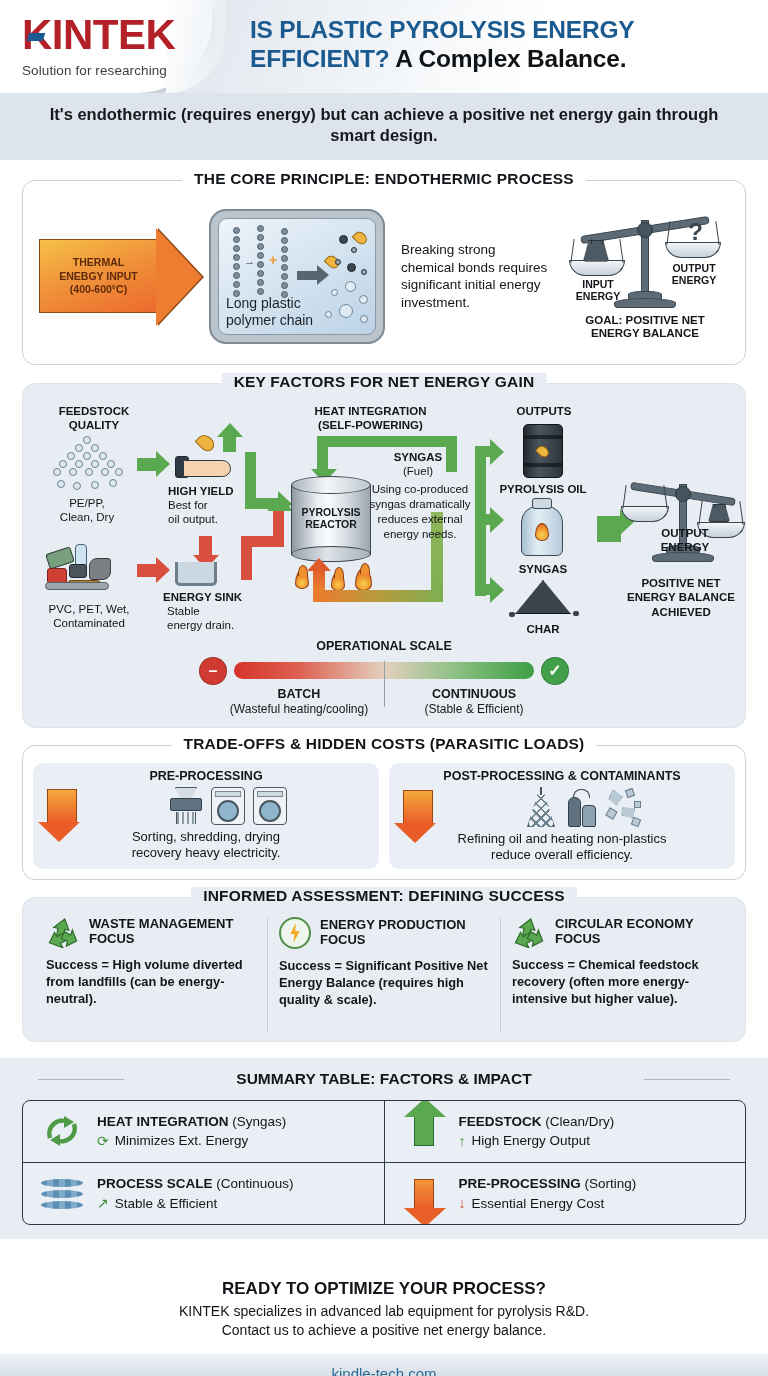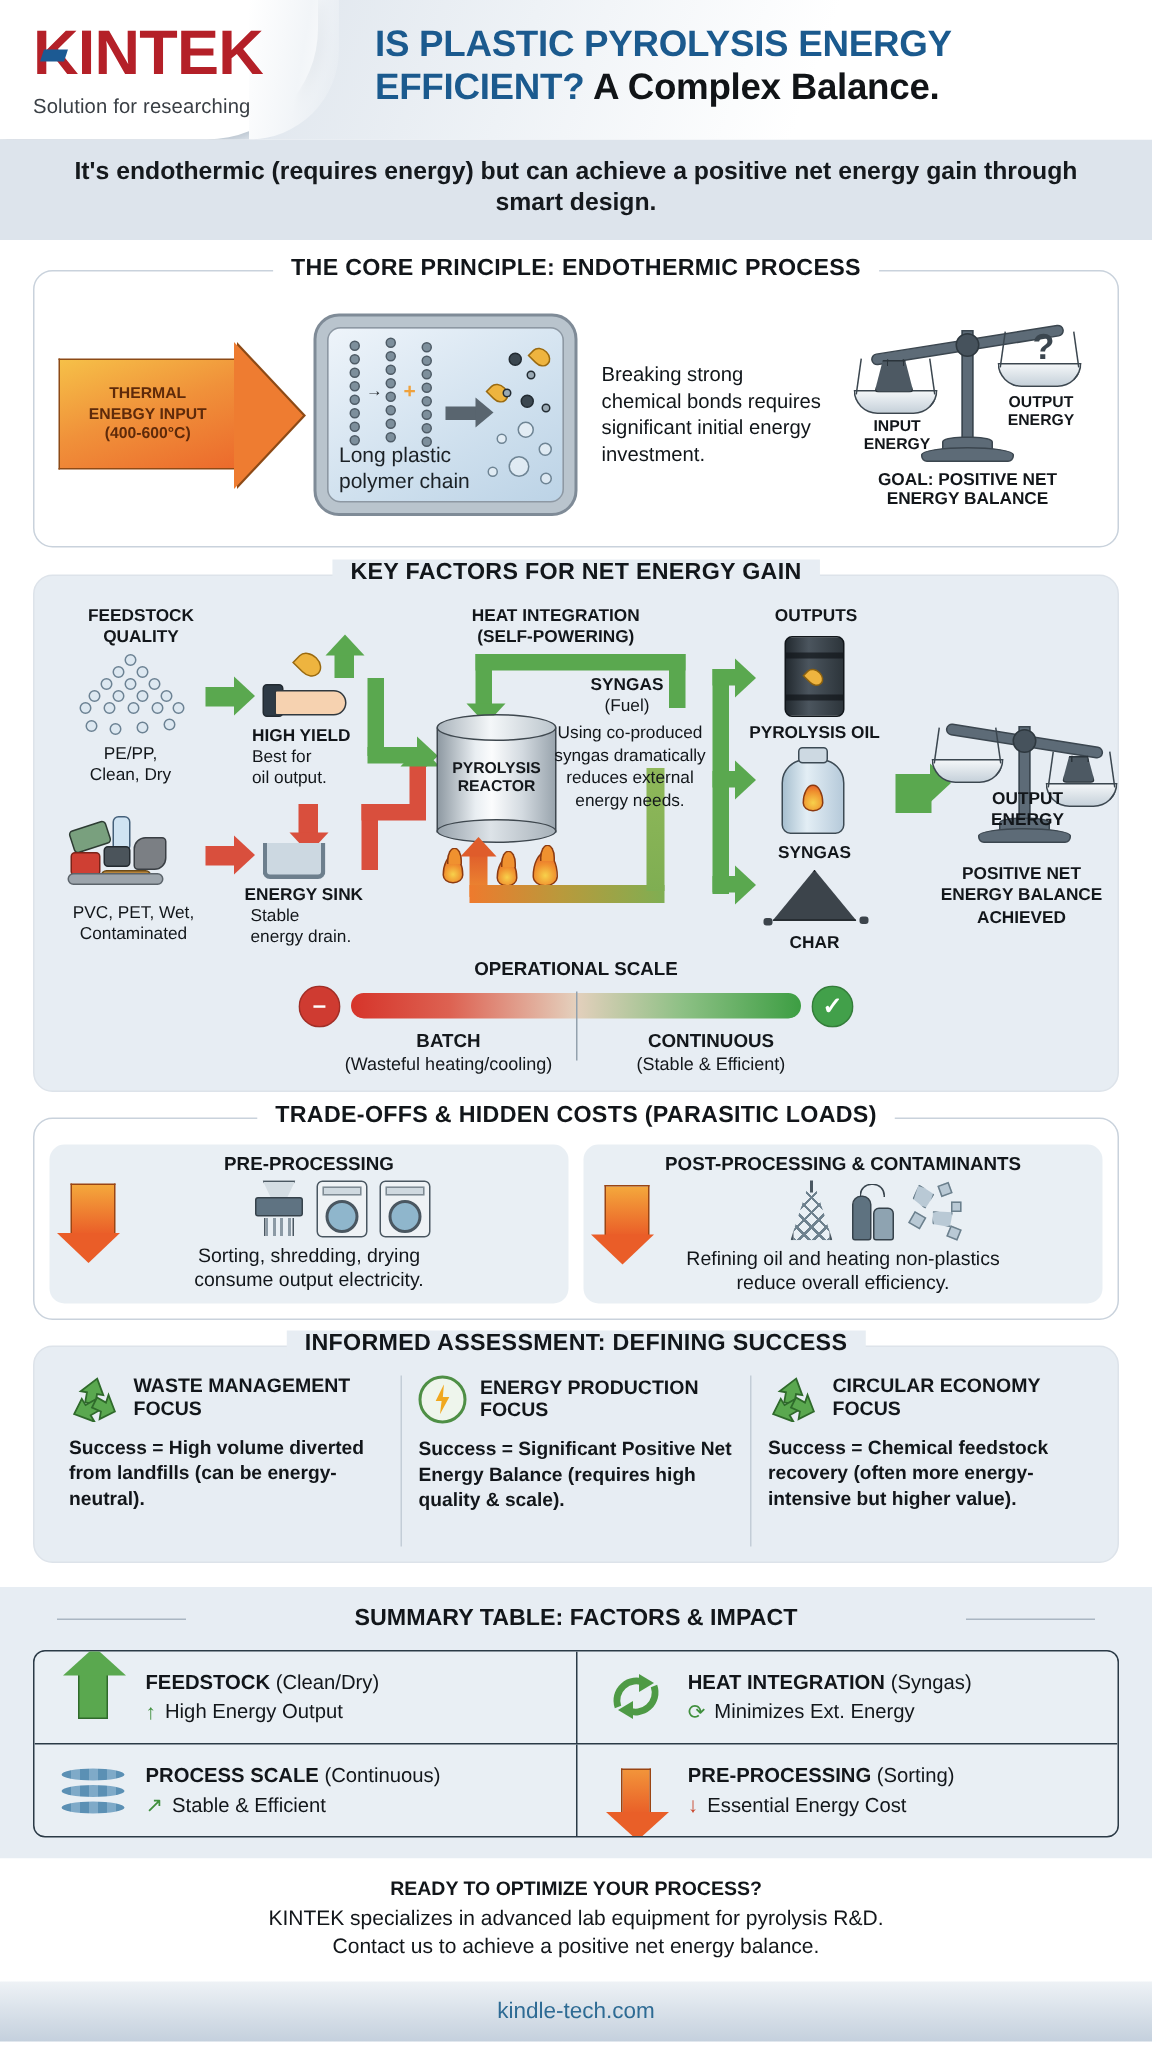--- a/index.html
+++ b/index.html
@@ -256,21 +256,21 @@
   .cyc { width:40px; height:38px; position:relative; }
   .waves { width:42px; height:34px; position:relative; }
   .waves i { position:absolute; left:0; width:42px; height:8px; border-radius:50%;
     background: repeating-linear-gradient(90deg,#5b90b4 0 6px,#7faac8 6px 12px); }
   .mini { font-size:14px; line-height:1; }
   .mini.g { color:#3f8f3c; }
   .mini.r { color:#c9462c; }
 
   
   .cta { text-align:center; padding: 12px 20px 14px; background:#ffffff; }
-  .cta h3 { font-size:13px; font-weight:bold; margin-bottom:3px; color:#12161a; }
+  .cta h3 { font-size:17px; font-weight:bold; margin-bottom:3px; color:#12161a;margin-top:28px; }
   .cta p { font-size:14px; line-height:1.35; color:#12161a; }
   .footer {
     height: 40px; display:flex; align-items:center; justify-content:center;
     background: linear-gradient(180deg,#eef2f6 0%, #c4d0dd 100%);
   }
   .footer a { font-size:15px; color:#2e6b94; text-decoration:none; }
 </style>
 </head>
 <body>
 
@@ -597,21 +597,21 @@
                   <div class="win"></div>
               </div>
               <div class="appl">
                 <div class="pnl"></div>
                   <div class="win"></div>
               </div>
             </div>
           </div>
           <div class="tcap">
             <div>Sorting, shredding, drying</div>
-            <div>consume output electricity.</div>
+            <div>recovery heavy electricity.</div>
           </div>
         </div>
 
         <div class="tcard">
           <h4>POST-PROCESSING &amp; CONTAMINANTS</h4>
           <div class="tcard-row">
             <div class="oarrow"></div>
             <div class="ticons">
               <div class="rig">
                   <div class="tow"></div>
@@ -693,46 +693,46 @@
     </div>
   </div>
 
   <div class="summary-zone">
     <div class="sum-title">SUMMARY TABLE: FACTORS &amp; IMPACT</div>
     <div class="sum-table">
 
       <div class="sum-row">
         <div class="sum-cell">
           <div class="sum-icon">
+            <svg class="cyc" viewBox="0 0 40 38">
+              <path d="M8 26 A13 13 0 0 1 26 10" fill="none" stroke="#4e9a45" stroke-width="4.5"></path>
+              <path d="M22 4 L32 10 L22 16 Z" fill="#4e9a45"></path>
+              <path d="M32 12 A13 13 0 0 1 14 28" fill="none" stroke="#4e9a45" stroke-width="4.5"></path>
+              <path d="M18 34 L8 28 L18 22 Z" fill="#4e9a45"></path>
+            </svg>
+          </div>
+          <div class="sum-txt">
+            <div><b>HEAT INTEGRATION</b>
+              <span>(Syngas)</span></div>
+            <div class="sum-sub">
+              <span class="mini g">⟳</span>
+              <span>Minimizes Ext. Energy</span>
+            </div>
+          </div>
+        </div>
+        <div class="sum-cell">
+          <div class="sum-icon">
               <div class="up-arrow"></div>
             </div>
           <div class="sum-txt">
             <div><b>FEEDSTOCK</b>
               <span>(Clean/Dry)</span></div>
             <div class="sum-sub">
               <span class="mini g">↑</span>
               <span>High Energy Output</span>
-            </div>
-          </div>
-        </div>
-        <div class="sum-cell">
-          <div class="sum-icon">
-            <svg class="cyc" viewBox="0 0 40 38">
-              <path d="M8 26 A13 13 0 0 1 26 10" fill="none" stroke="#4e9a45" stroke-width="4.5"></path>
-              <path d="M22 4 L32 10 L22 16 Z" fill="#4e9a45"></path>
-              <path d="M32 12 A13 13 0 0 1 14 28" fill="none" stroke="#4e9a45" stroke-width="4.5"></path>
-              <path d="M18 34 L8 28 L18 22 Z" fill="#4e9a45"></path>
-            </svg>
-          </div>
-          <div class="sum-txt">
-            <div><b>HEAT INTEGRATION</b>
-              <span>(Syngas)</span></div>
-            <div class="sum-sub">
-              <span class="mini g">⟳</span>
-              <span>Minimizes Ext. Energy</span>
             </div>
           </div>
         </div>
       </div>
 
       <div class="sum-row">
         <div class="sum-cell">
           <div class="sum-icon">
             <div class="waves">
               <i style="top:2px;"></i>

